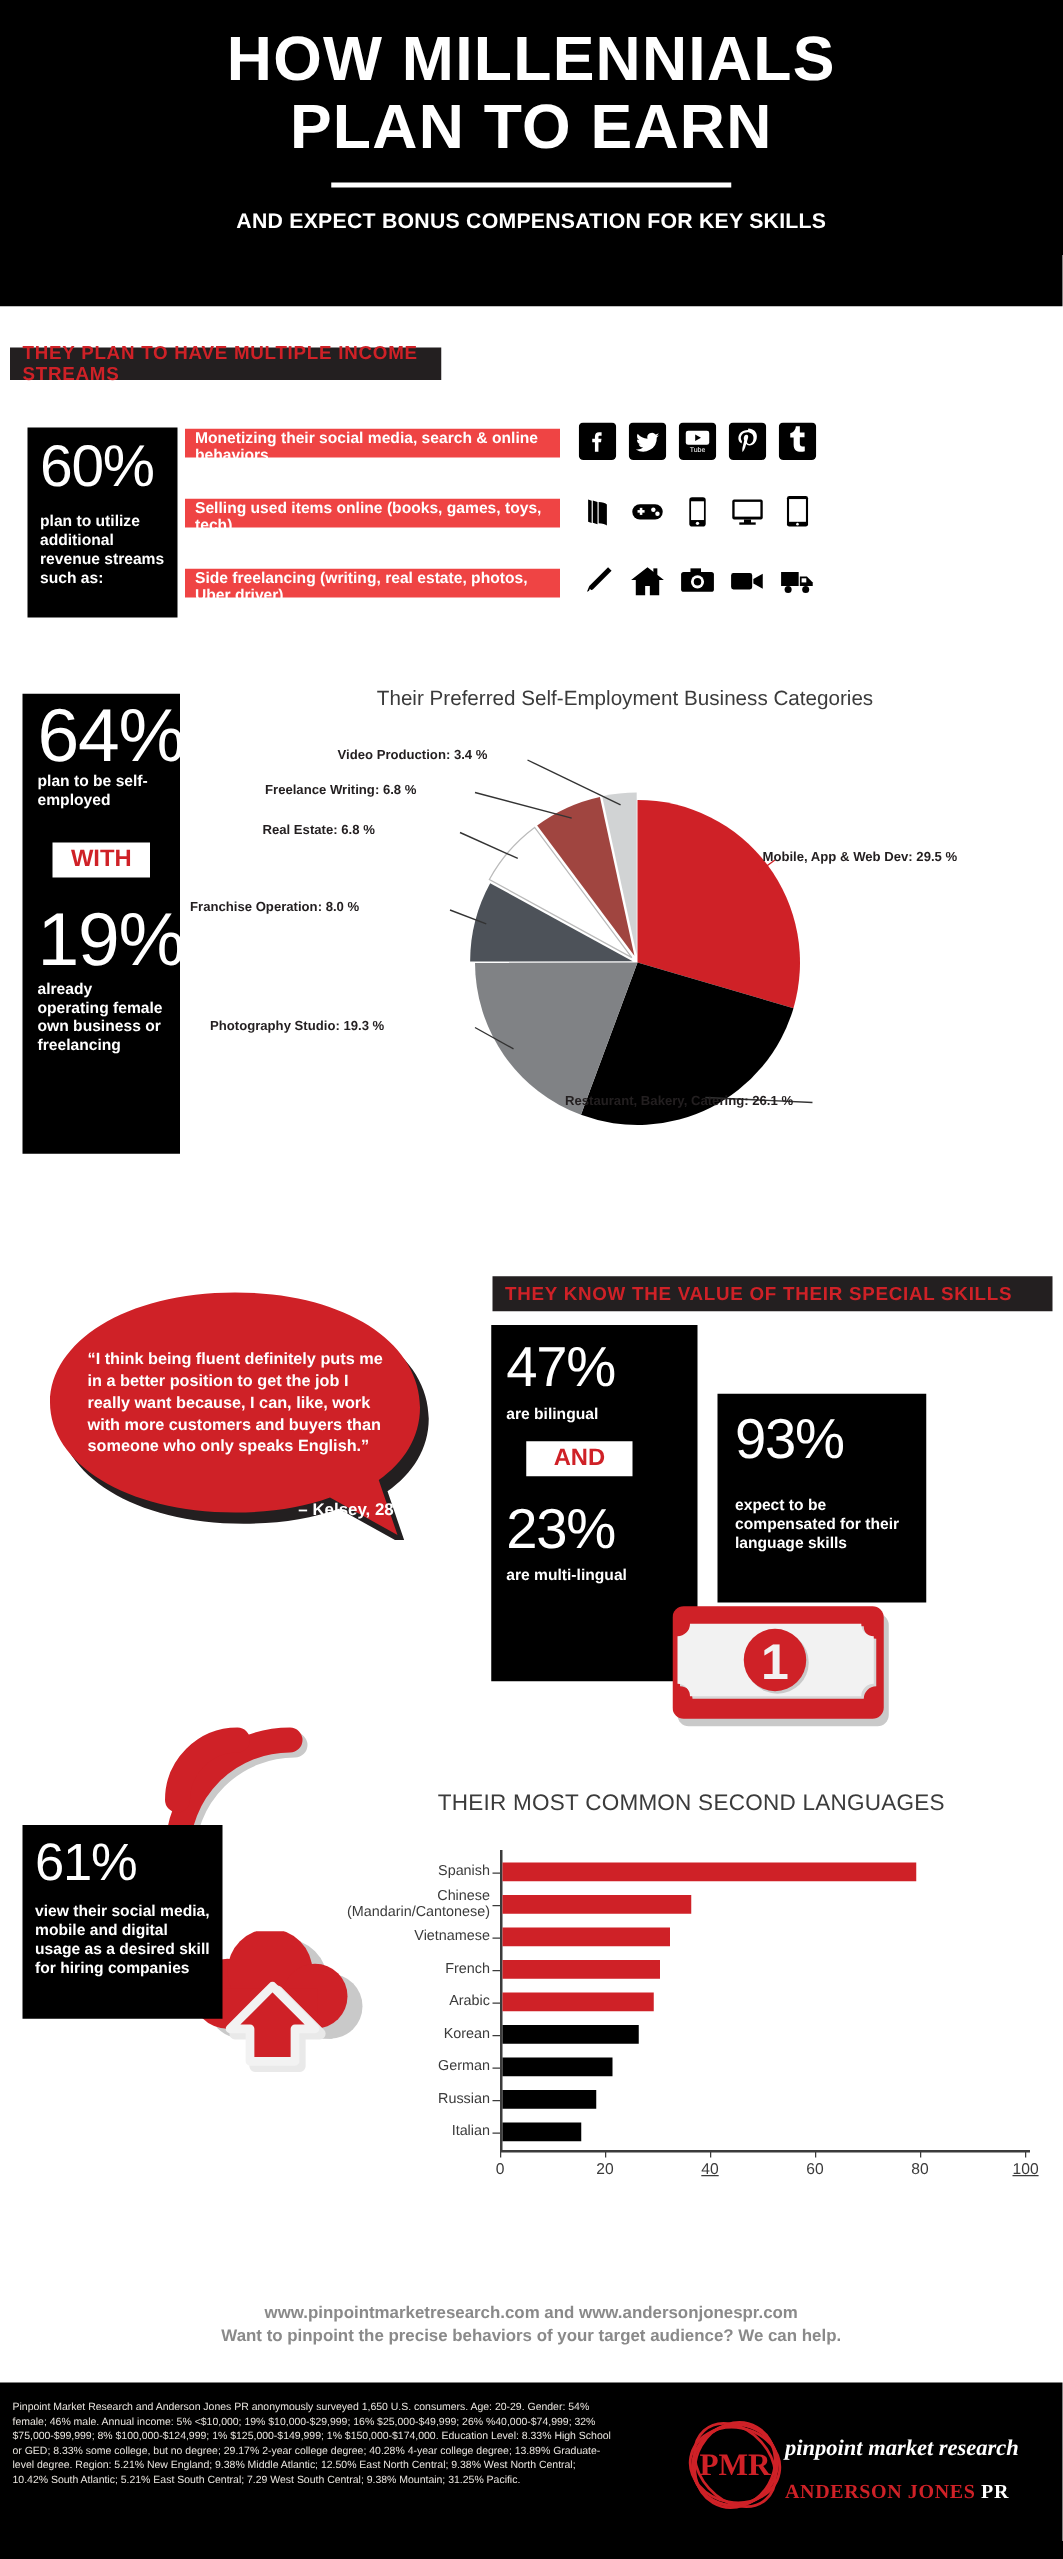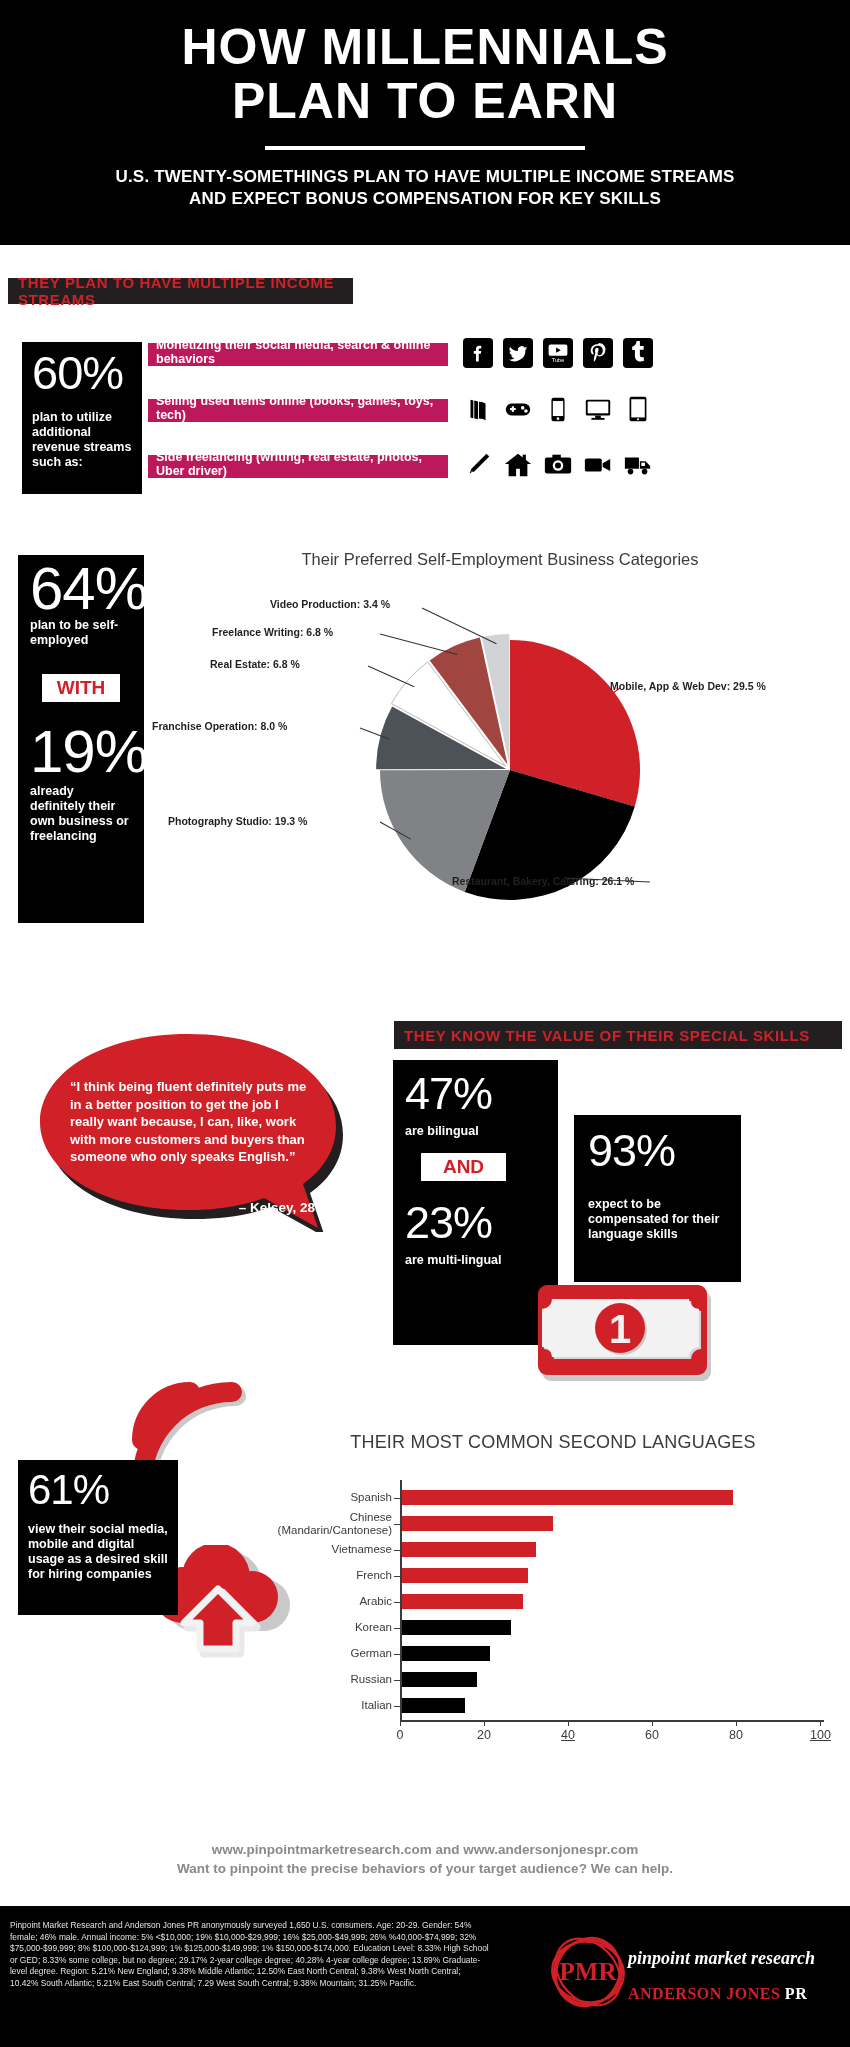--- a/index.html
+++ b/index.html
@@ -26,22 +26,22 @@
             display:flex; align-items:center; padding:0 10px; }
   #banner1 { left:8px; top:278px; width:345px; height:26px; }
   #banner2 { left:394px; top:1021px; width:448px; height:28px; font-size:15px;}
 
   
   .blackbox { position:absolute; background:#000; color:#fff; }
   #box60 { left:22px; top:342px; width:120px; height:152px; padding:6px 10px 8px 10px; }
   .bignum { font-size:47px; line-height:50px; font-weight:400; letter-spacing:-1px; }
   .smalltxt { font-size:12.5px; line-height:15px; font-weight:700; }
 
-  .redbar { position:absolute; background:#be185d; color:#fff;
-            display:flex; align-items:flex-end; padding-left:8px;
+  .redbar { position:absolute; background:#ef4444; color:#fff;
+            display:flex; align-items:flex-start; padding-left:8px;
             font-size:12.5px; font-weight:700; }
   #rb1 { left:148px; top:343px; width:300px; height:23px; }
   #rb2 { left:148px; top:399px; width:300px; height:23px; }
   #rb3 { left:148px; top:455px; width:300px; height:23px; }
 
   .iconrow { position:absolute; display:flex; align-items:center; gap:10px; }
   #ir1 { left:463px; top:338px; }
   #ir2 { left:463px; top:394px; }
   #ir3 { left:463px; top:450px; }
   .ic { width:30px; height:30px; fill:#000; display:block; }
@@ -115,21 +115,20 @@
 
 <div class="page">
 
   <div class="header">
     <div class="title">
       <span>HOW MILLENNIALS</span>
       <span class="l2">PLAN TO EARN</span>
     </div>
     <div class="rule"></div>
     <div class="subtitle">
-      <div>U.S. TWENTY-SOMETHINGS PLAN TO HAVE  MULTIPLE INCOME STREAMS</div>
       <div>AND EXPECT BONUS COMPENSATION FOR KEY SKILLS</div>
     </div>
   </div>
 
   <div class="banner" id="banner1">
     <span>THEY PLAN TO HAVE MULTIPLE INCOME STREAMS</span>
   </div>
 
   <div class="blackbox" id="box60">
     <div class="bignum">60%</div>
@@ -226,21 +225,21 @@
         <circle cx="23" cy="23" r="3" fill="#000"></circle>
         <rect x="19.5" y="13.5" width="4" height="3.5" fill="#fff"></rect>
       </svg>
   </div>
 
   <div class="blackbox" id="box64">
     <div class="bignum">64%</div>
     <div class="smalltxt" style="margin-top:5px;">plan to be self-employed</div>
     <div class="withbox">WITH</div>
     <div class="bignum">19%</div>
-    <div class="smalltxt" style="margin-top:8px;">already definitely their own business or freelancing</div>
+    <div class="smalltxt" style="margin-top:8px;">already operating female own business or freelancing</div>
   </div>
 
   <div class="pie-title">Their Preferred Self-Employment Business Categories</div>
   <div id="pieWrap">
     <svg id="pieSvg" width="660" height="365" viewBox="0 0 660 365">
         <path d="M 330 200 L 330 70 A 130 130 0 0 1 454.7706712659146 236.50040536559942 Z" fill="#cf2127"></path>
         <path d="M 330 200 L 454.7706712659146 236.50040536559942 A 130 130 0 0 1 284.76994334974313 321.87797986270755 Z" fill="#000000"></path>
         <path d="M 330 200 L 284.76994334974313 321.87797986270755 A 130 130 0 0 1 200.00016070228233 200.20440784618597 Z" fill="#808285"></path>
         <path d="M 326.1243568670554 199.010358496192 L 196.12451756933774 199.21476634237797 A 130 130 0 0 1 212.1375910867454 136.50422098198663 Z" fill="#4d5259"></path>
         <path d="M 325.4711236346352 196.064357883745 L 211.4843578543252 133.55822036953964 A 130 130 0 0 1 247.6766424038147 91.91053563017853 Z" fill="#ffffff" stroke="#bbb" stroke-width="1"></path>

